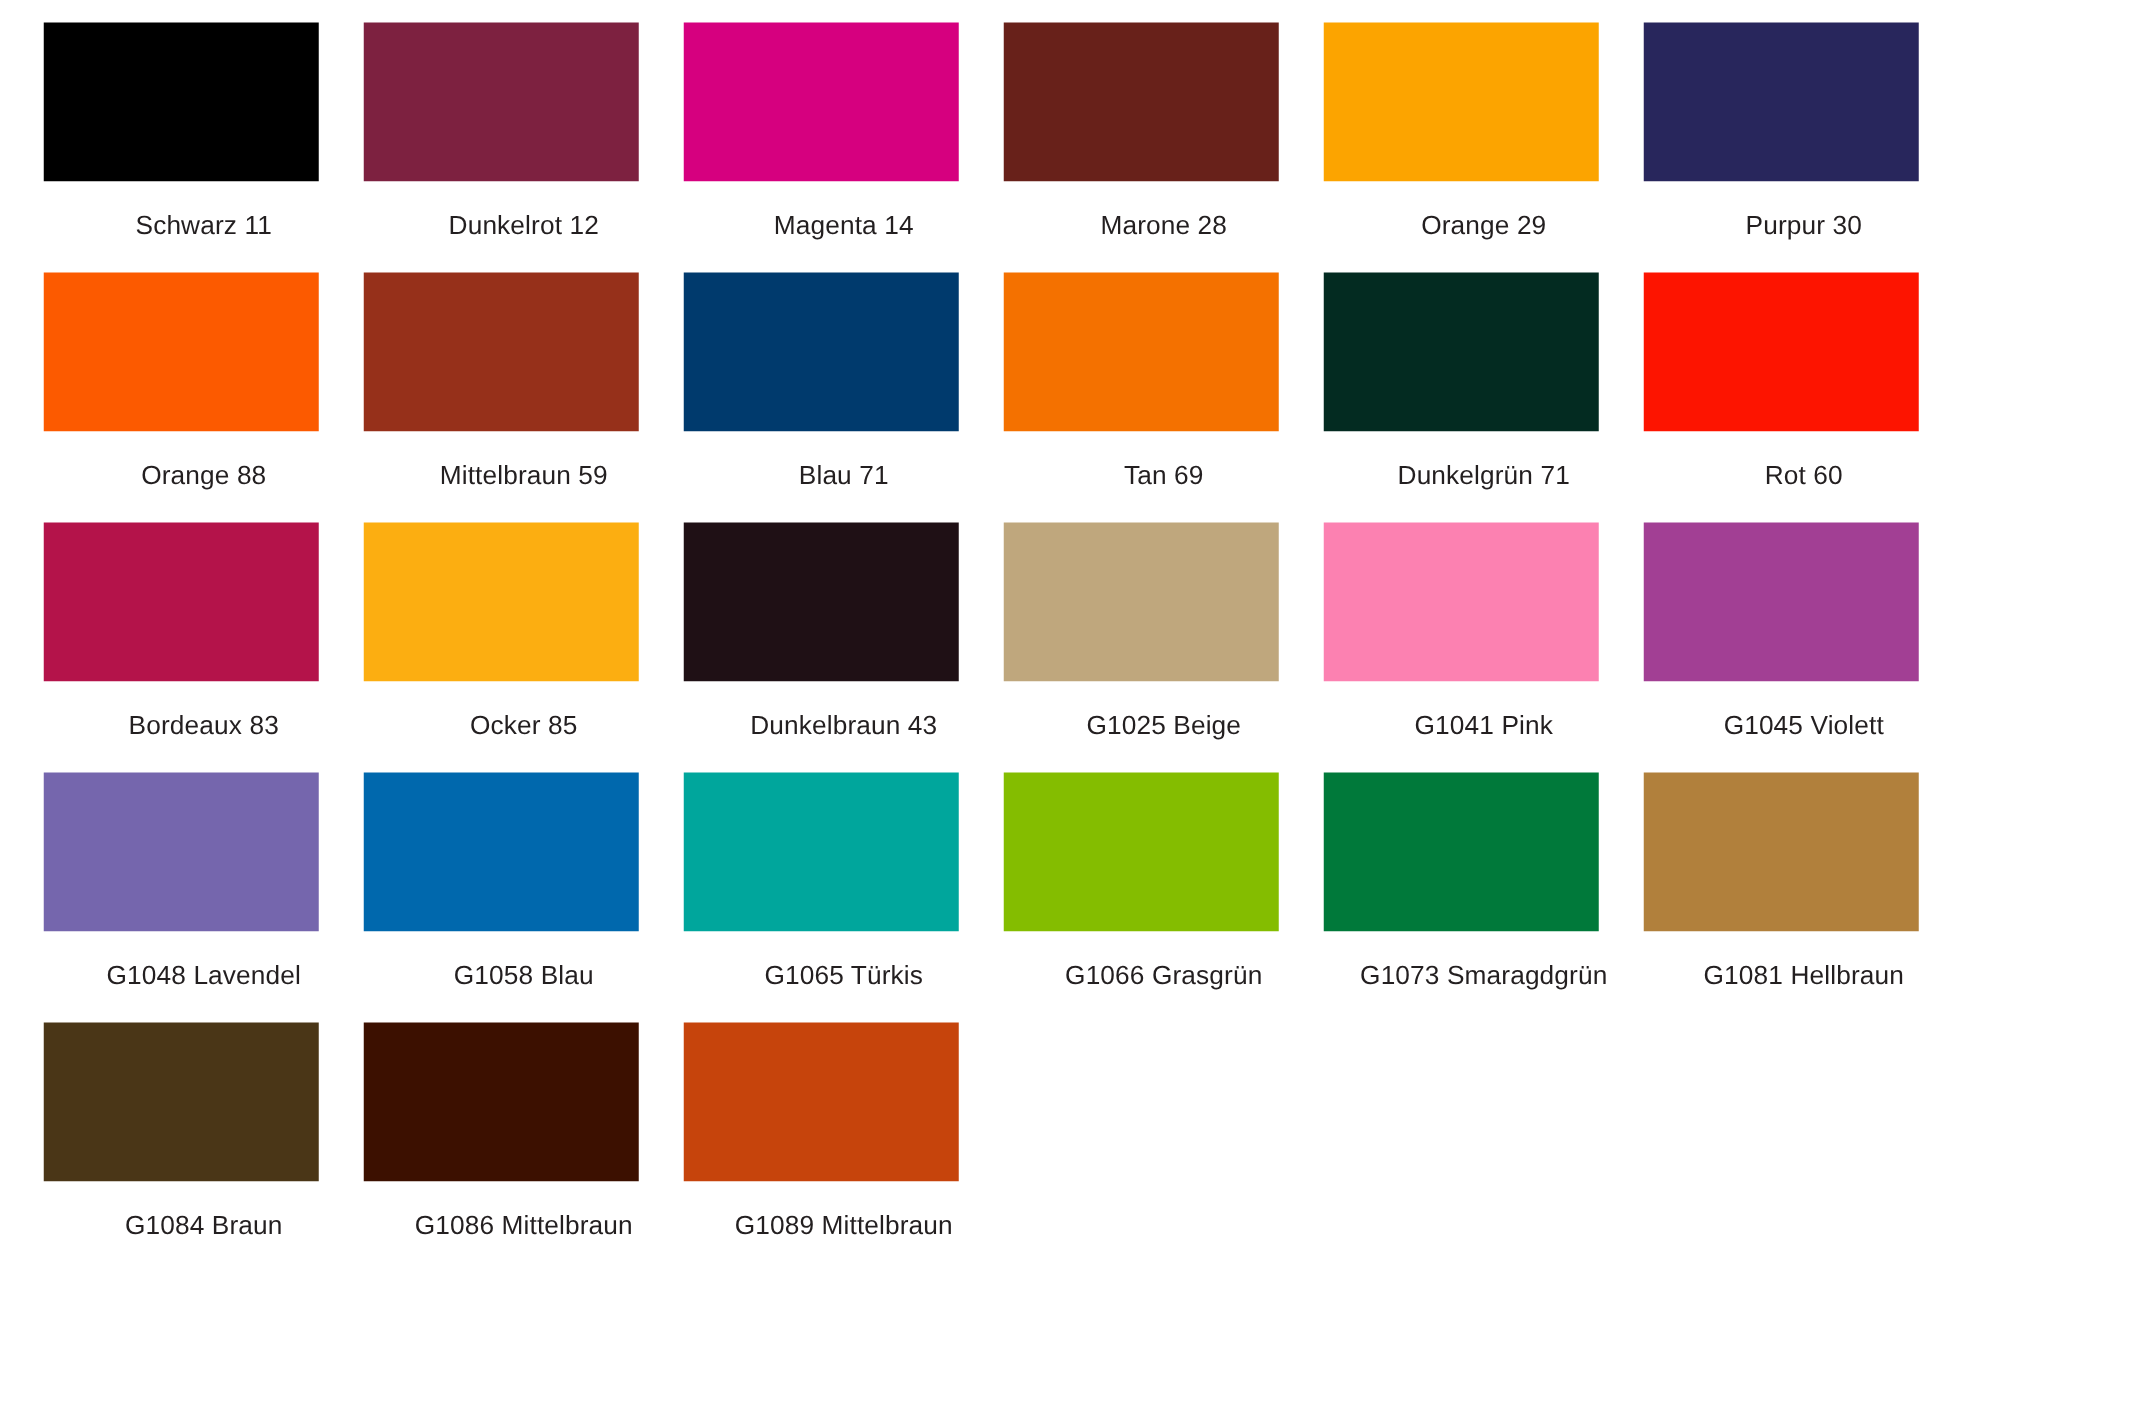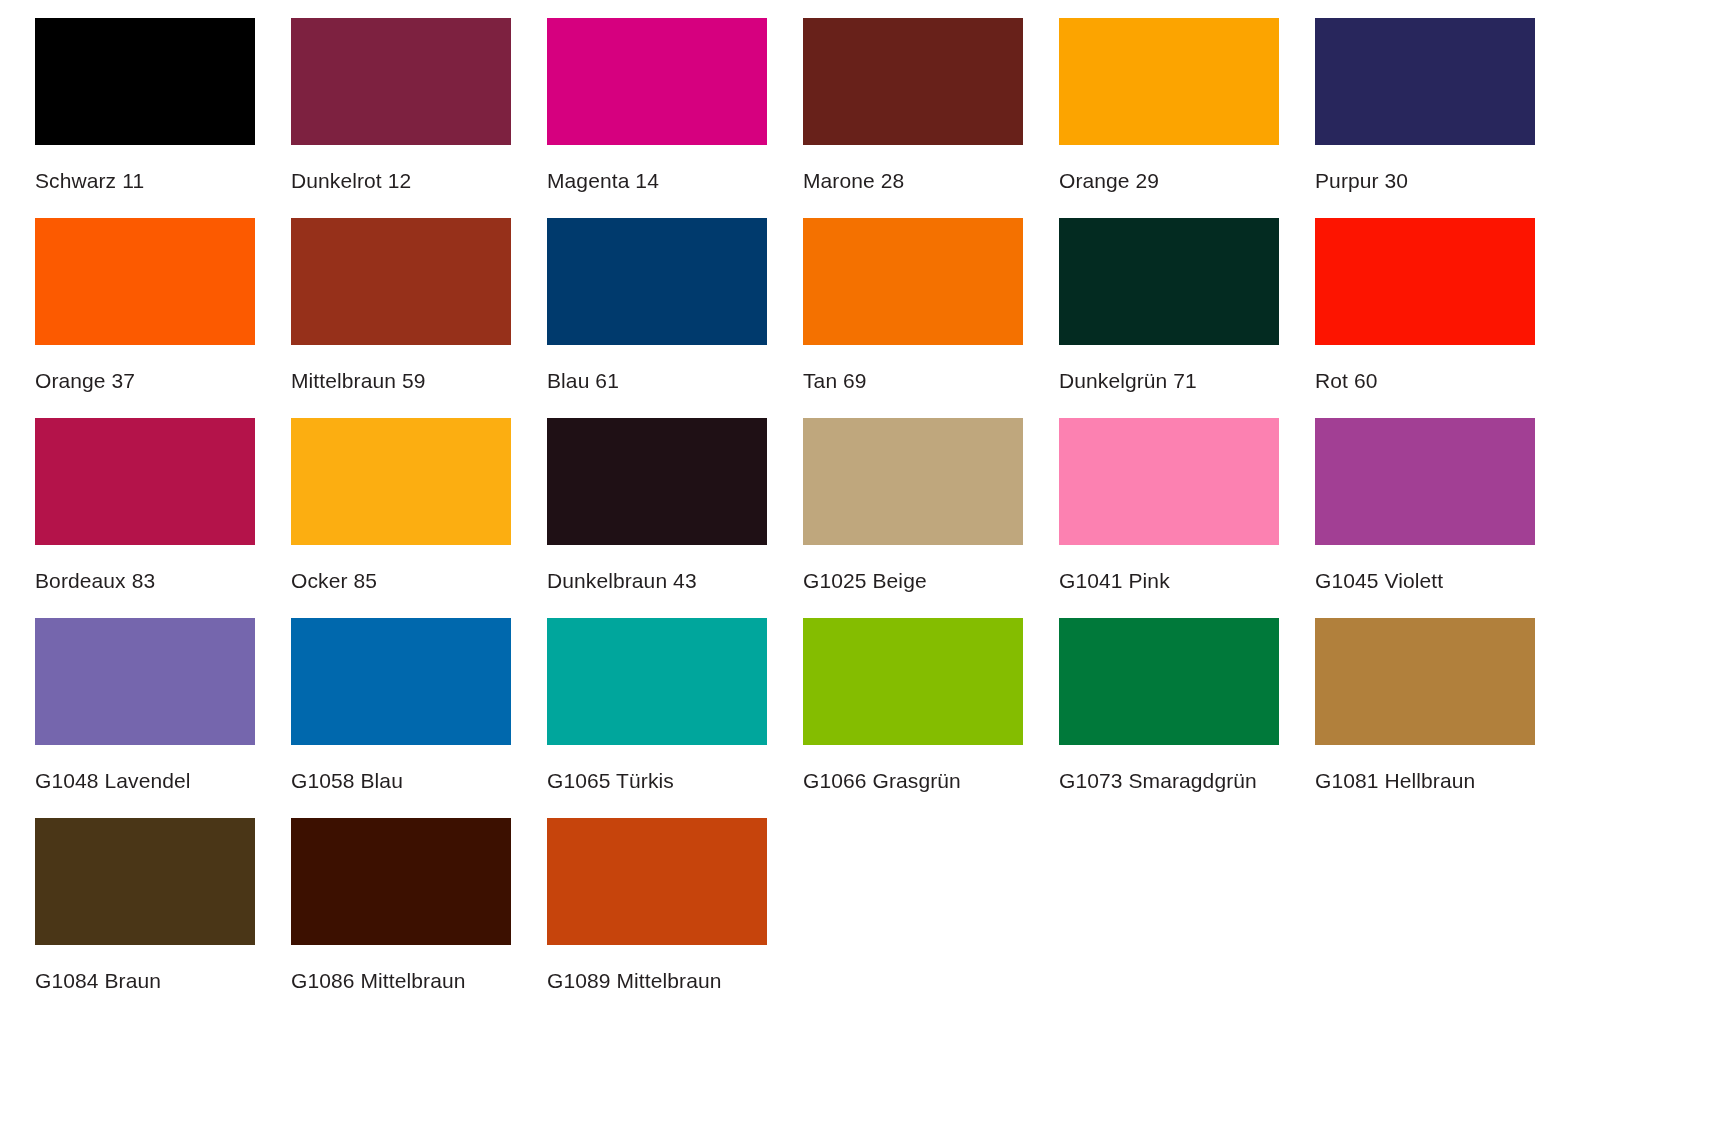--- a/index.html
+++ b/index.html
@@ -25,20 +25,21 @@
     display: grid;
     grid-template-columns: repeat(6, 256px);
     grid-auto-rows: 200px;
     column-gap: 0;
     row-gap: 0;
   }
   .swatch-cell {
     width: 256px;
     height: 204px;
     position: relative;
+    text-align: center;
   }
   .swatch-chip {
     width: 220px;
     height: 127px;
     display: block;
   }
   .swatch-label {
     display: block;
     margin-top: 24px;
     font-size: 21px;
@@ -73,29 +74,29 @@
       <div class="swatch-cell">
         <div class="swatch-chip" style="background-color: rgb(252, 164, 0);"></div>
         <span class="swatch-label">Orange 29</span>
       </div>
       <div class="swatch-cell">
         <div class="swatch-chip" style="background-color: rgb(40, 38, 92);"></div>
         <span class="swatch-label">Purpur 30</span>
       </div>
       <div class="swatch-cell">
         <div class="swatch-chip" style="background-color: rgb(252, 90, 0);"></div>
-        <span class="swatch-label">Orange 37</span>
+        <span class="swatch-label">Orange 88</span>
       </div>
       <div class="swatch-cell">
         <div class="swatch-chip" style="background-color: rgb(150, 48, 26);"></div>
         <span class="swatch-label">Mittelbraun 59</span>
       </div>
       <div class="swatch-cell">
         <div class="swatch-chip" style="background-color: rgb(0, 58, 109);"></div>
-        <span class="swatch-label">Blau 61</span>
+        <span class="swatch-label">Blau 71</span>
       </div>
       <div class="swatch-cell">
         <div class="swatch-chip" style="background-color: rgb(244, 113, 0);"></div>
         <span class="swatch-label">Tan 69</span>
       </div>
       <div class="swatch-cell">
         <div class="swatch-chip" style="background-color: rgb(3, 43, 33);"></div>
         <span class="swatch-label">Dunkelgrün 71</span>
       </div>
       <div class="swatch-cell">

